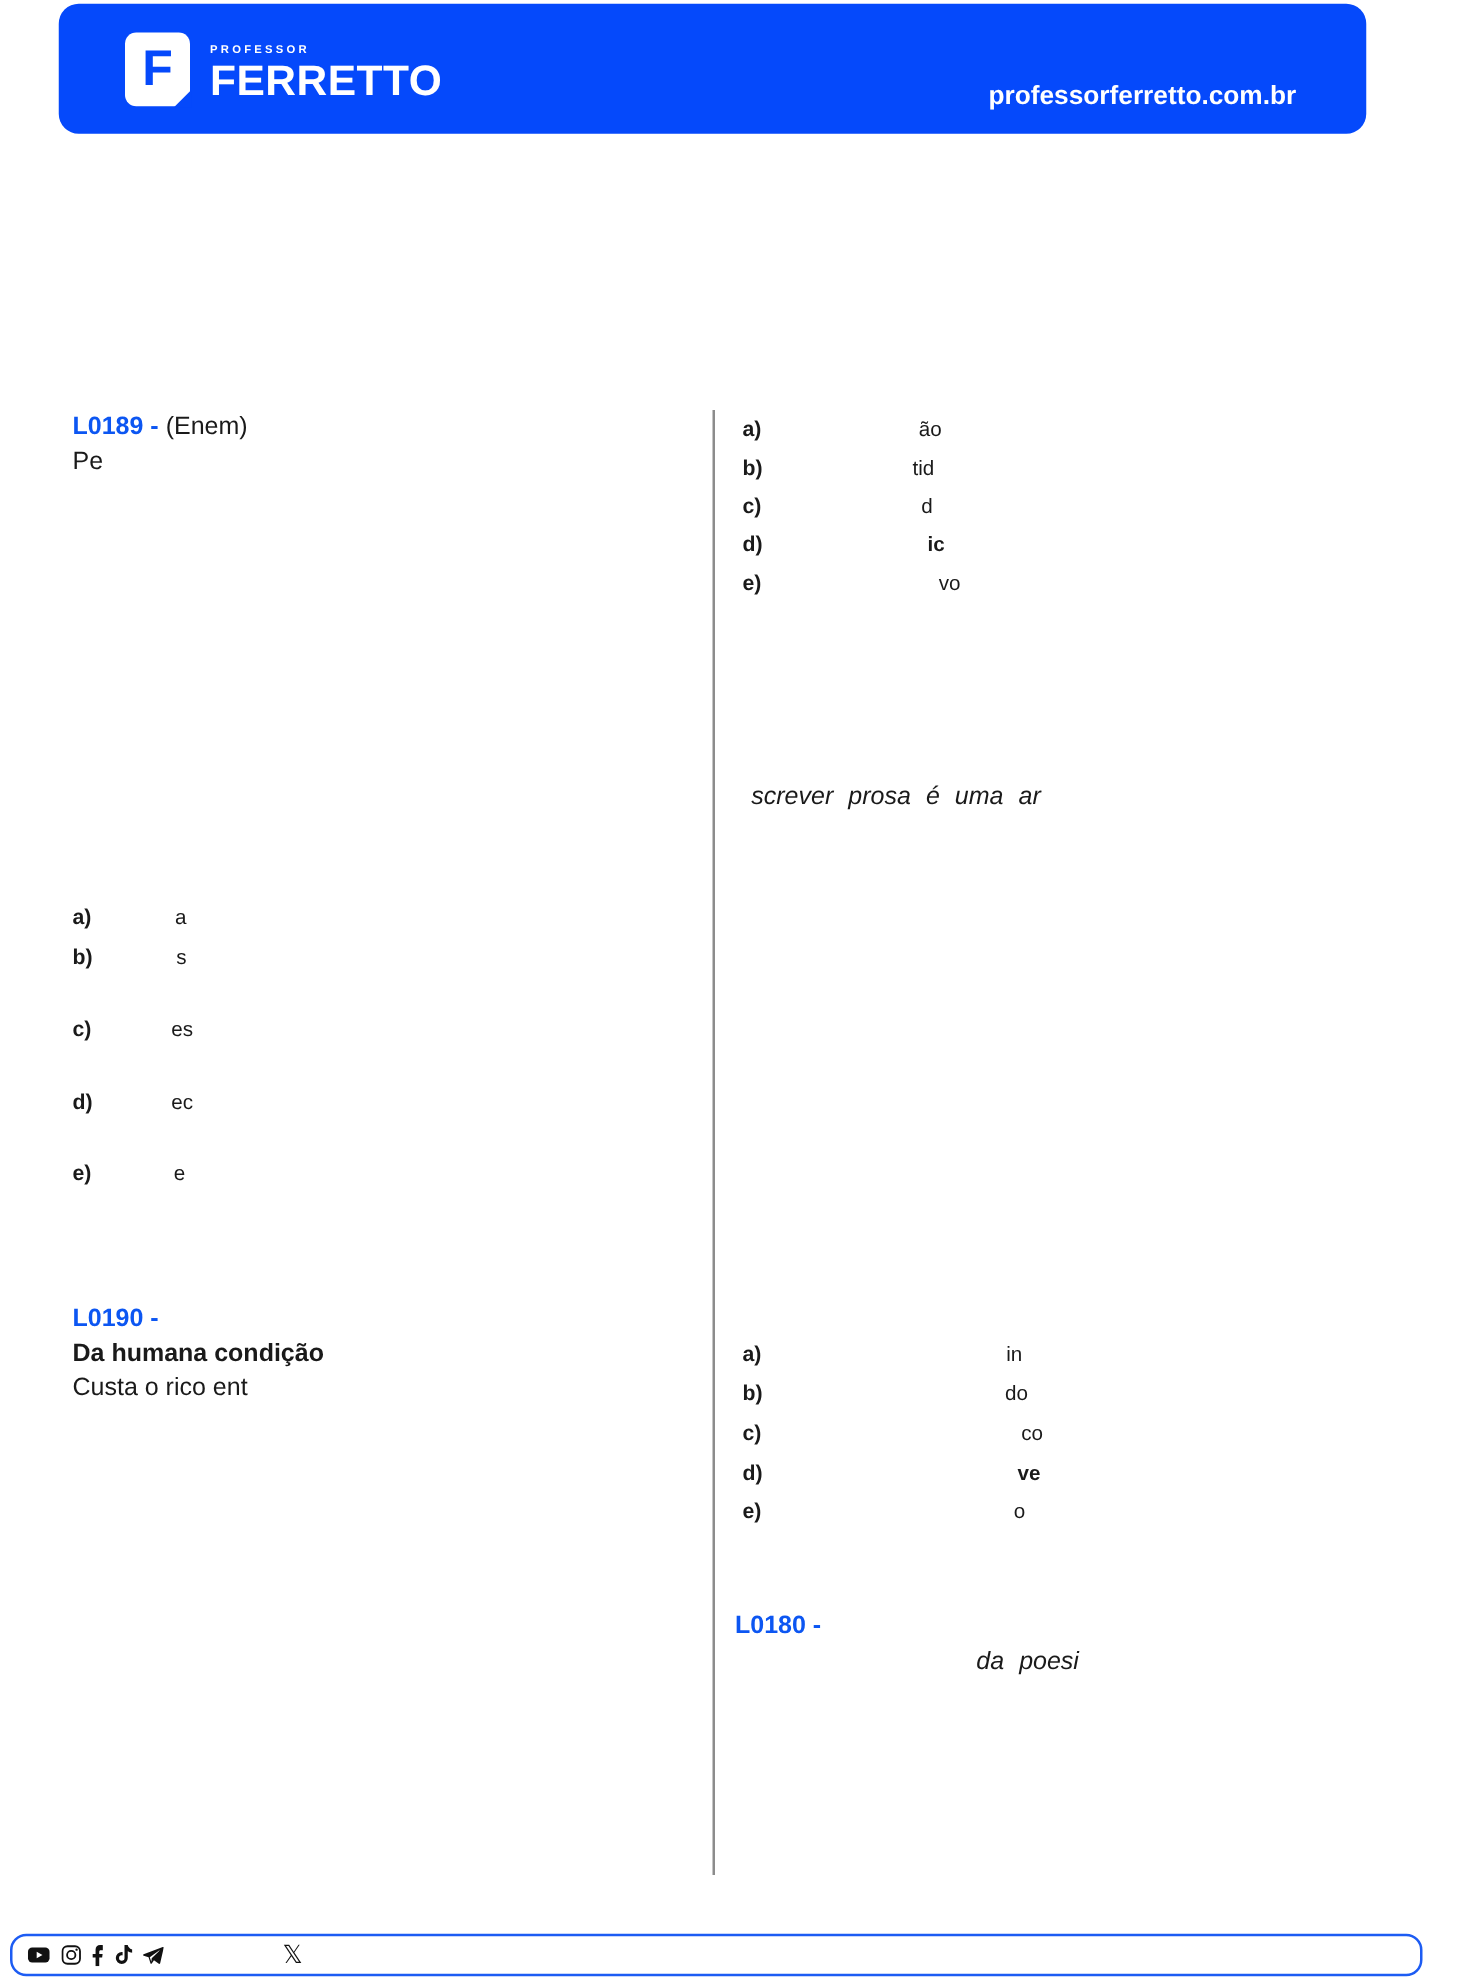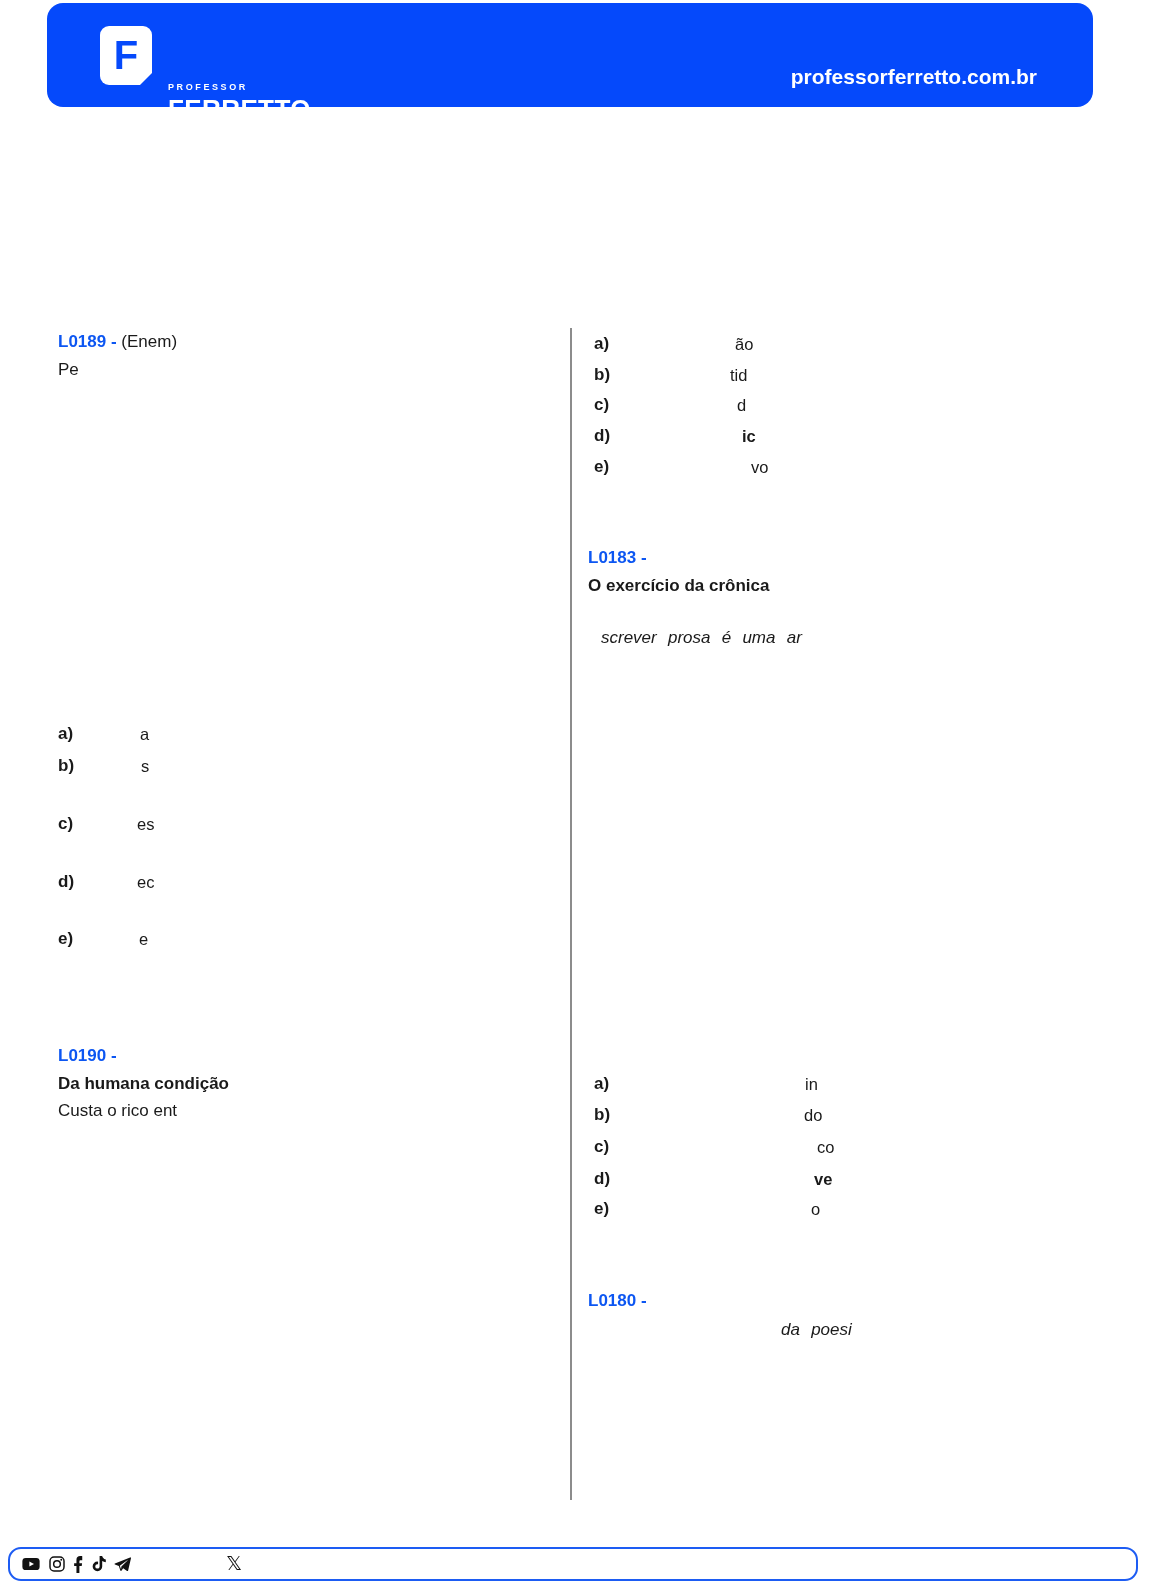--- a/index.html
+++ b/index.html
@@ -20,30 +20,30 @@
   }
   .logo-notch{
     position:absolute;right:-1px;bottom:-1px;width:0;height:0;
     border-left:14px solid transparent;border-bottom:14px solid var(--header_blue,#0549fb);
   }
   .logo-f{
     font-size:40px;font-weight:800;color:var(--header_blue,#0549fb);line-height:1;
     transform:translateY(-1px);
   }
   .brand{position:absolute;left:121px;top:31px;color:#fff;}
-  .brand-small{font-size:9px;font-weight:700;letter-spacing:2.6px;margin-top:48px;}
-  .brand-large{font-size:26px;font-weight:800;letter-spacing:0.4px;margin-top:2px;}
+  .brand-small{font-size:9px;font-weight:700;letter-spacing:2.6px;}
+  .brand-large{font-size:34px;font-weight:800;letter-spacing:0.4px;margin-top:2px;}
   .site{
     position:absolute;right:56px;top:0;height:104px;display:flex;align-items:center;
     color:#fff;font-size:21px;font-weight:700;margin-top:22px;
   }
 
   
   .divider{left:570px;top:328px;width:2px;height:1172px;background:var(--divider_gray,#8c8c8c);}
-  .qblock{font-size:17px;line-height:27.5px;}
+  .qblock{font-size:20px;line-height:27.5px;}
   .qlabel{color:var(--label_blue,#0c56f2);font-weight:bold;}
   .qtitle{font-weight:bold;}
   .frag{font-size:16.5px;}
   .letter{font-size:17px;font-weight:bold;}
   .wide{word-spacing:6.5px;font-style:italic;}
 
   
   .footerbar{
     left:8px;top:1547px;width:1130px;height:34px;background:#fff;
     border:2.5px solid var(--footer_border,#1d5cf3);border-radius:13px;box-sizing:border-box;
@@ -101,24 +101,20 @@
   <span class="abs frag" style="left:735px;top:335px;">ão</span>
   <span class="abs letter" style="left:594px;top:365px;">b)</span>
   <span class="abs frag" style="left:730px;top:366px;">tid</span>
   <span class="abs letter" style="left:594px;top:395px;">c)</span>
   <span class="abs frag" style="left:737px;top:396px;">d</span>
   <span class="abs letter" style="left:594px;top:426px;">d)</span>
   <span class="abs frag" style="left:742px;top:427px;font-weight:bold;">ic</span>
   <span class="abs letter" style="left:594px;top:457px;">e)</span>
   <span class="abs frag" style="left:751px;top:458px;">vo</span>
 
-  <div class="abs qblock" style="left:588px;top:544px;">
-    <div><span class="qlabel">L0183 -</span></div>
-    <div class="qtitle">O exercício da crônica</div>
-  </div>
   <div class="abs qblock wide" style="left:601px;top:624px;">screver prosa é uma ar</div>
 
   <span class="abs letter" style="left:594px;top:1074px;">a)</span>
   <span class="abs frag" style="left:805px;top:1075px;">in</span>
   <span class="abs letter" style="left:594px;top:1105px;">b)</span>
   <span class="abs frag" style="left:804px;top:1106px;">do</span>
   <span class="abs letter" style="left:594px;top:1137px;">c)</span>
   <span class="abs frag" style="left:817px;top:1138px;">co</span>
   <span class="abs letter" style="left:594px;top:1169px;">d)</span>
   <span class="abs frag" style="left:814px;top:1170px;font-weight:bold;">ve</span>

